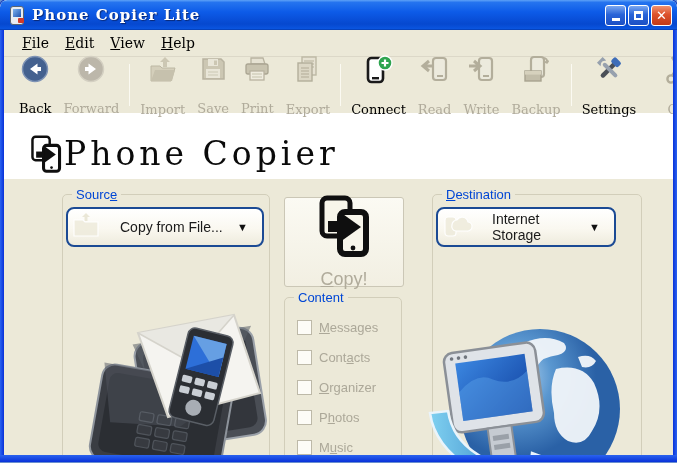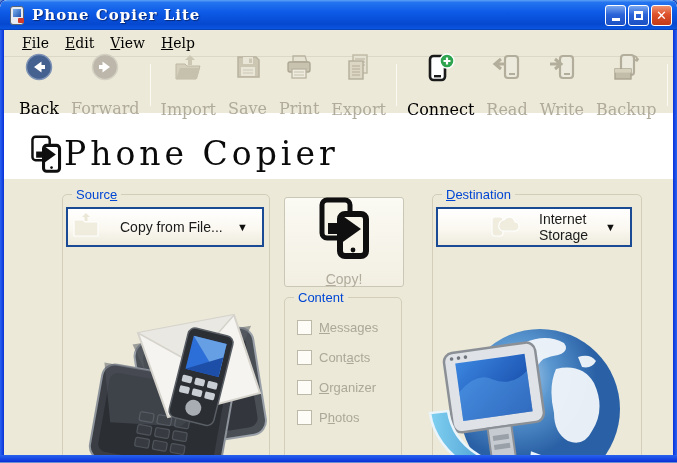--- a/index.html
+++ b/index.html
@@ -32,42 +32,42 @@
     display:flex;align-items:center;padding-left:10px;font-family:"DejaVu Serif",serif;font-size:14px;color:#000;}
   .menu-item{padding:2px 8px;cursor:pointer;}
   .accel{text-decoration:underline;}
   
   .toolbar{position:absolute;left:4px;right:4px;top:56px;height:56px;background:#ece9d8;
     border-top:1px solid #dcd8c8;display:flex;align-items:center;}
   .gripper{width:3px;height:40px;margin:0 6px 0 3px;
     background:repeating-linear-gradient(180deg,#b8b4a4 0 2px,transparent 2px 4px);}
   .tbtn{display:flex;flex-direction:column;align-items:center;justify-content:center;height:52px;padding:0 6px;cursor:pointer;}
   .tbtn .ticon{height:30px;display:flex;align-items:flex-end;justify-content:center;}
-  .tbtn .tlabel{font-family:"DejaVu Serif",serif;font-size:16px;margin-top:18px;color:#000;white-space:nowrap;}
+  .tbtn .tlabel{font-family:"DejaVu Serif",serif;font-size:13px;margin-top:18px;color:#000;white-space:nowrap;}
   .tbtn.disabled .tlabel{color:#b0ab9b;}
   .tsep{width:1px;height:42px;background:#c9c5b4;border-right:1px solid #fbfaf2;margin:0 4px;}
   .tsep.dotted{background:repeating-linear-gradient(180deg,#b8b4a4 0 2px,transparent 2px 4px);border-right:none;width:2px;margin:0 8px;}
   
   .header{position:absolute;left:4px;right:4px;top:112px;height:67px;background:#ffffff;display:flex;align-items:center;margin-top:8px;}
   .header-title{font-family:"DejaVu Serif",serif;font-size:33px;color:#0a0a0a;letter-spacing:4px;margin-left:2px;}
   
   .main{position:absolute;left:4px;right:4px;top:179px;bottom:7px;background:#ece9d8;overflow:hidden;}
   .groupbox{position:absolute;border:1px solid #d2ceba;border-radius:5px;box-sizing:border-box;}
   .gb-label{position:absolute;top:-8px;left:9px;background:#ece9d8;padding:0 4px;font-size:13px;color:#0046d5;white-space:nowrap;}
-  .combobox{position:absolute;left:3px;right:5px;top:12px;height:40px;border:2px solid #1b4a94;border-radius:0;
+  .combobox{position:absolute;left:3px;right:5px;top:12px;height:40px;border:2px solid #1b4a94;border-radius:8px;
     background:linear-gradient(180deg,#ffffff 0%,#faf8f0 55%,#eeebdd 100%);
     display:flex;align-items:center;cursor:pointer;box-sizing:border-box;}
   .combo-ghost{margin-left:4px;opacity:.9;}
   .combo-text{font-size:14px;color:#1a1a1a;margin-left:18px;flex:1;}
   .combo-arrow{font-size:11px;color:#111;margin-right:14px;}
   
   .copy-btn{position:absolute;left:280px;top:18px;width:118px;height:88px;
     background:linear-gradient(180deg,#fbfaf3,#f2efe2);border:1px solid #cbc7b6;border-radius:3px;
     display:flex;flex-direction:column;align-items:center;justify-content:center;cursor:pointer;}
-  .copy-label{font-size:14px;color:#b0ab9b;margin-top:12px;}
+  .copy-label{font-size:18px;color:#b0ab9b;margin-top:12px;}
   
   .cb-row{display:flex;align-items:center;margin:15px 0 0 12px;cursor:default;}
   .cb-row:first-of-type{margin-top:22px;}
   .cb-box{width:13px;height:13px;background:#fdfcf7;border:1px solid #bdb9a8;margin-right:7px;flex:none;}
   .cb-label{font-size:13px;color:#aca899;white-space:nowrap;}
   .imgwrap{position:absolute;}
 </style>
 </head>
 <body>
 
@@ -308,25 +308,29 @@
         <span class="cb-label"><span>Cont</span><span class="accel">a</span><span>cts</span></span>
       </div>
       <div class="cb-row">
         <span class="cb-box"></span>
         <span class="cb-label"><span></span><span class="accel">O</span><span>rganizer</span></span>
       </div>
       <div class="cb-row">
         <span class="cb-box"></span>
         <span class="cb-label"><span>P</span><span class="accel">h</span><span>otos</span></span>
       </div>
+      <div class="cb-row">
+        <span class="cb-box"></span>
+        <span class="cb-label"><span>M</span><span class="accel">u</span><span>sic</span></span>
+      </div>
     </div>
 
     <div class="groupbox" style="left:428px;top:15px;width:210px;height:280px;">
       <span class="gb-label"><span></span><span class="accel">D</span><span>estination</span></span>
-      <div class="combobox" style="right:9px;padding-left:47px;">
+      <div class="combobox" style="right:25px;">
         <span class="combo-ghost">
           <svg width="32" height="28" viewBox="0 0 32 28">
               <rect x="3" y="6" width="11" height="19" rx="3" fill="#efecdd" stroke="#ffffff" stroke-width="1.2"></rect>
               <path d="M10 14 a5 5 0 0 1 5-5 a6 6 0 0 1 11 2 a4.5 4.5 0 0 1 -1 9 h-11 a4.5 4.5 0 0 1 -4 -6 Z" fill="#efecdd" stroke="#ffffff" stroke-width="1.2"></path>
             </svg>
         </span>
         <span class="combo-text">Internet Storage</span>
         <span class="combo-arrow">▼</span>
       </div>
     </div>

